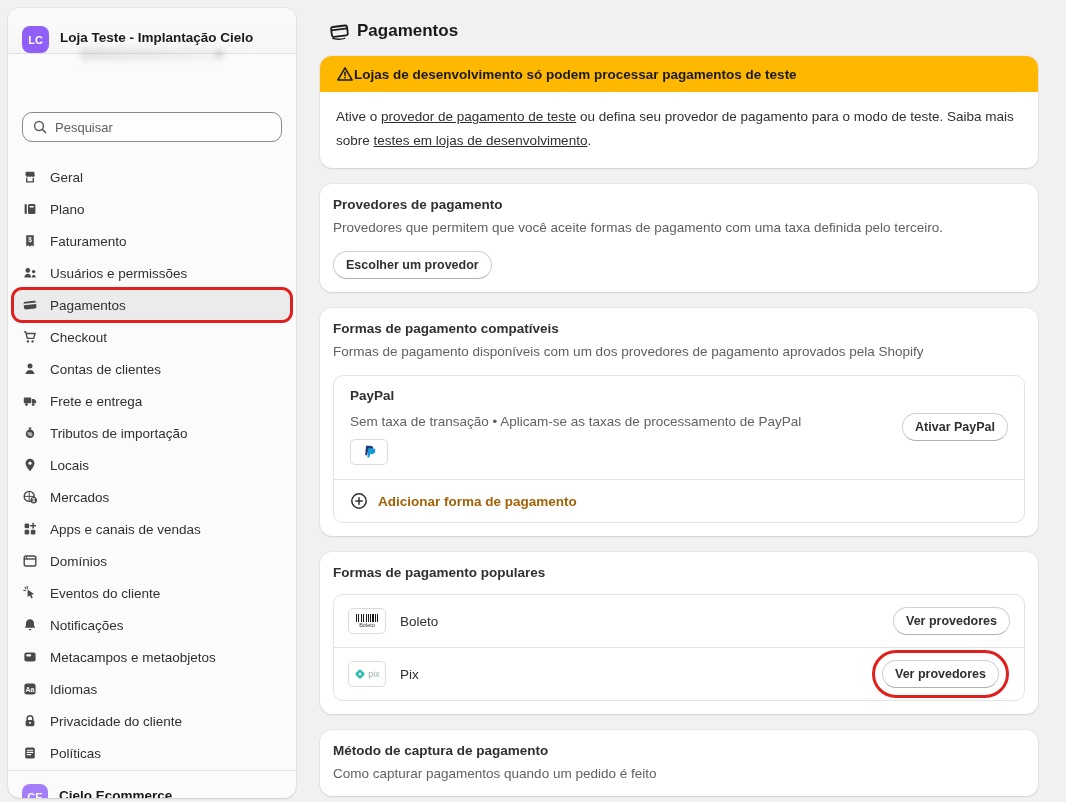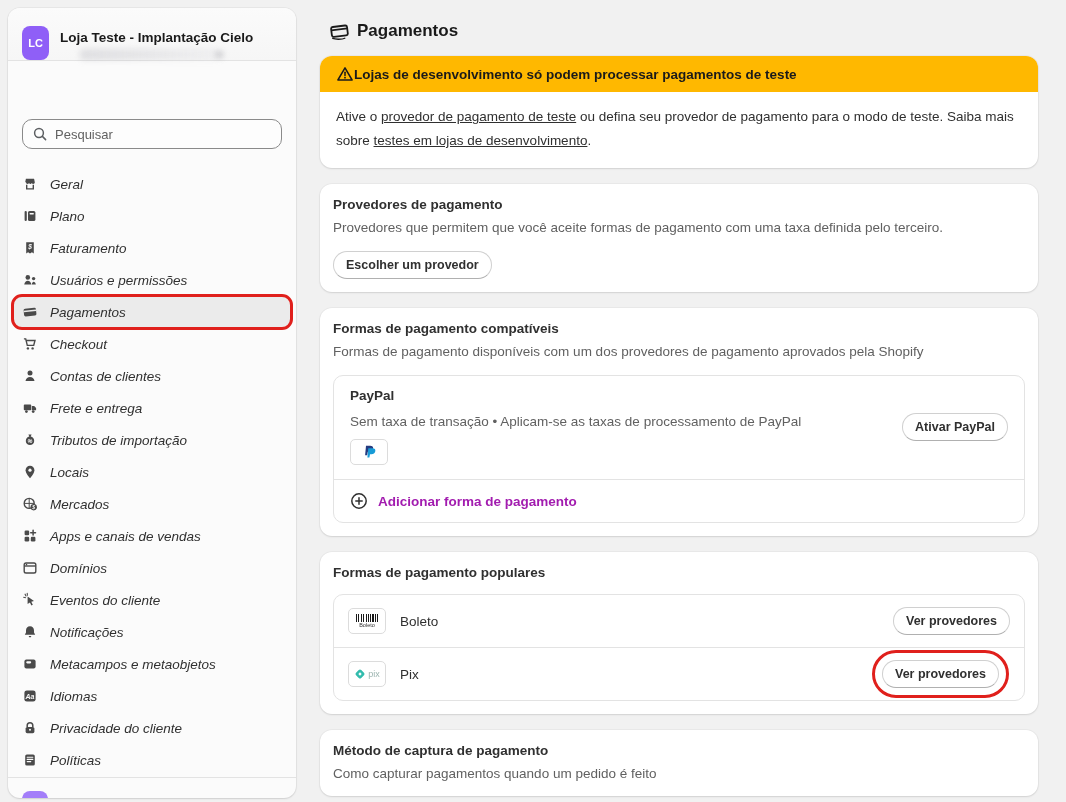--- a/index.html
+++ b/index.html
@@ -20,40 +20,40 @@
     box-shadow:0 1px 2px rgba(0,0,0,.10), 0 0 0 1px rgba(0,0,0,.04);
     display:flex; flex-direction:column; overflow:hidden;
   }
   .store-header {
     position:relative; height:63px; padding:18px 14px 0;
     border-bottom:1px solid #e3e3e3;
     display:flex; gap:11px; align-items:flex-start;
     background:linear-gradient(180deg,#fbfbfb, #f6f6f6);
   }
   .avatar {
-    width:27px; height:34px; border-radius:8px; flex:0 0 auto;
+    width:27px; height:27px; border-radius:8px; flex:0 0 auto;
     background:#8f5ff7; color:#fff; font-size:11px; font-weight:700;
     display:flex; align-items:center; justify-content:center;
   }
   .store-name { font-size:13.5px; font-weight:700; color:#1a1a1a; padding-top:4px; }
   .smudge { position:absolute; background:linear-gradient(90deg,rgba(160,160,170,.28),rgba(190,190,200,.12)); filter:blur(3px); border-radius:4px; }
   .smudge-a { left:72px; top:41px; width:140px; height:11px; }
   .smudge-dot { left:208px; top:44px; width:7px; height:5px; background:rgba(120,120,130,.5); }
   .search-wrap { padding:16px 14px 10px; }
   .search-box {
     position:relative; height:38px;margin-top:42px;
   }
   .search-box input {
     width:100%; height:30px; border:1px solid #8a8a8a; border-radius:10px;
     background:#fdfdfd; padding:0 10px 0 32px; font-size:13px;
     font-family:"Liberation Sans", sans-serif; color:#303030; outline:none;
   }
   .search-box input::placeholder { color:#616161; }
   .search-icon { position:absolute; left:10px; top:7px; }
-  .nav { padding:2px 6px 0;font-style:italic; }
+  .nav { padding:2px 6px 0; }
   .nav-item {
     height:30px; margin-bottom:2px; border-radius:8px;
     display:flex; align-items:center; gap:12px; padding:0 8px;
     color:#303030; cursor:pointer;
   }
   .nav-item .ic { width:16px; height:16px; flex:0 0 auto; }
   .nav-item.selected { background:#ebebeb; }
   .nav-item.red-annotated { outline:3px solid #e0201c; outline-offset:0px; }
   .sidebar-footer {
     margin-top:auto; border-top:1px solid #e3e3e3; padding:13px 14px 16px;
@@ -92,21 +92,21 @@
   .paypal-row { display:flex; align-items:center; padding:12px 16px 14px; }
   .paypal-info { flex:1; }
   .pm-name { font-weight:700; color:#303030; }
   .pm-details { margin-top:11px; color:#616161; }
   .chip {
     width:38px; height:26px; border:1px solid #dcdcdc; border-radius:5px;
     background:#fff; display:flex; flex-direction:column; align-items:center; justify-content:center; gap:1px;
   }
   .chip.mt10 { margin-top:10px; }
   .add-row { border-top:1px solid #e3e3e3; padding:12px 16px; display:flex; align-items:center; gap:10px; cursor:pointer; }
-  .add-row .lbl { font-weight:700; color:#a21caf; }
+  .add-row .lbl { font-weight:700; color:#a16207; }
 
   .pay-row { display:flex; align-items:center; gap:14px; padding:12px 14px; min-height:52px; }
   .pay-row + .pay-row { border-top:1px solid #e3e3e3; }
   .pay-row .pm-title { flex:1; color:#303030; }
   .barcode { width:22px; height:8px;
     background:repeating-linear-gradient(90deg,#1a1a1a 0 1px,#fff 1px 2px,#1a1a1a 2px 3.4px,#fff 3.4px 4.8px); }
   .boleto-word { font-size:5.5px; color:#303030; line-height:5px; letter-spacing:0; }
   .pix-chip-inner { display:flex; align-items:center; gap:2px; }
   .pix-word { font-size:9px; color:#9bb4af; }
   .red-outline { outline:3px solid #e0201c; outline-offset:7px; }

